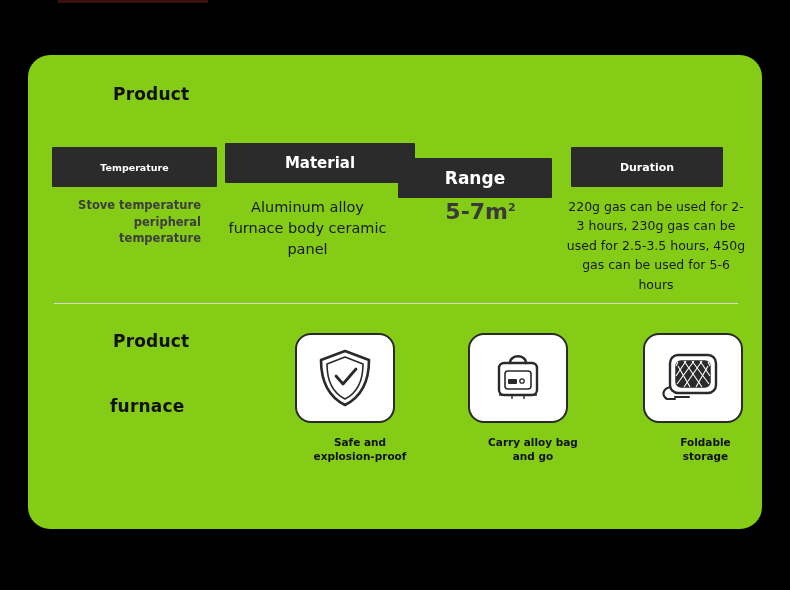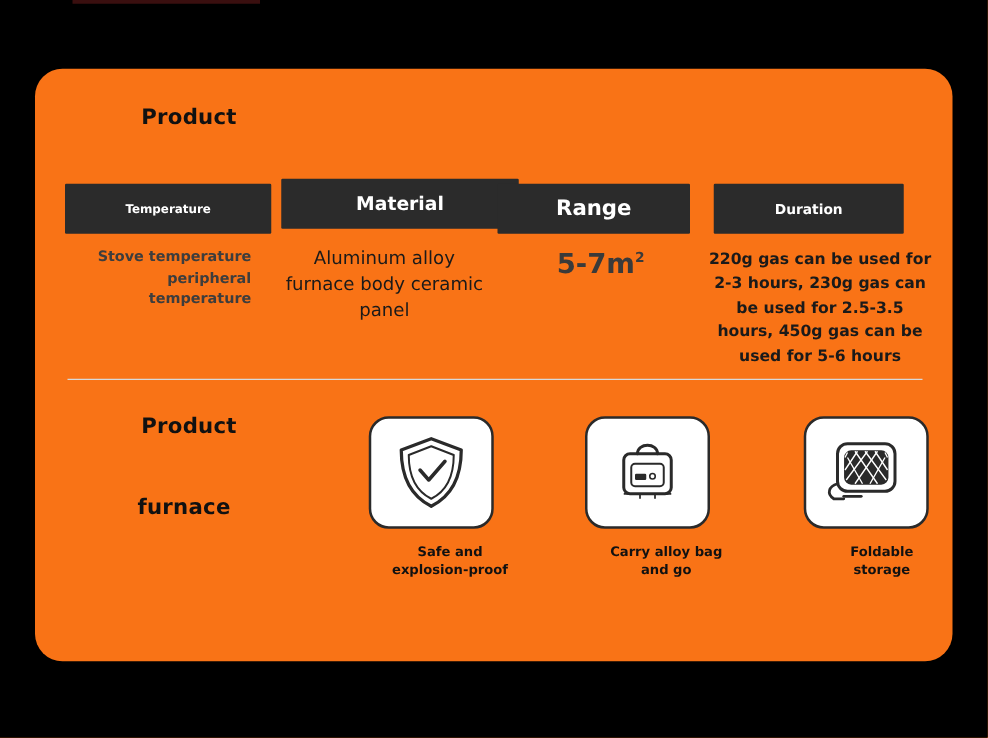--- a/index.html
+++ b/index.html
@@ -25,21 +25,21 @@
     width: 150px;
     height: 3px;
     background: #3a0f0f;
   }
   .card {
     position: absolute;
     left: 28px;
     top: 55px;
     width: 734px;
     height: 474px;
-    background: #f97316;
+    background: #84cc16;
     border-radius: 22px;
   }
 
   
   .section-title {
     position: absolute;
     font-weight: bold;
     color: #111111;
     line-height: 1.25;
     font-size: 17px;
@@ -74,21 +74,21 @@
     background: #2b2b2b;
     color: #ffffff;
     display: flex;
     align-items: center;
     justify-content: center;
     font-weight: bold;
     box-sizing: border-box;
   }
   .pill.p0 { left: 24px;  top: 92px; width: 165px; font-size: 9.5px; }
   .pill.p1 { left: 197px; top: 88px; width: 190px; font-size: 15px; }
-  .pill.p2 { left: 370px; top: 92px; width: 154px; font-size: 17px; }
+  .pill.p2 { left: 370px; top: 103px; width: 154px; font-size: 17px; }
   .pill.p3 { left: 543px; top: 92px; width: 152px; font-size: 11px; }
 
   
   .col-text {
     position: absolute;
     color: #1a1a1a;
     text-align: center;
     line-height: 1.35;
     box-sizing: border-box;
   }
@@ -101,21 +101,21 @@
     left: 197px; top: 142px; width: 165px;
     font-size: 14.5px; font-weight: normal; line-height: 1.45;
   }
   .col-text.c2 {
     left: 370px; top: 142px; width: 165px;
     font-size: 22px; color: #3a3a3a; font-weight: bold;
   }
   .col-text.c2 sup { font-size: 11px; vertical-align: super; }
   .col-text.c3 {
     left: 538px; top: 142px; width: 180px;
-    font-size: 12.5px; font-weight: bold; line-height: 1.55;
+    font-size: 12.5px; font-weight: normal; line-height: 1.55;
   }
 
   
   .divider {
     position: absolute;
     left: 26px;
     top: 248px;
     width: 684px;
     height: 1px;
     background: #d8d8d8;

